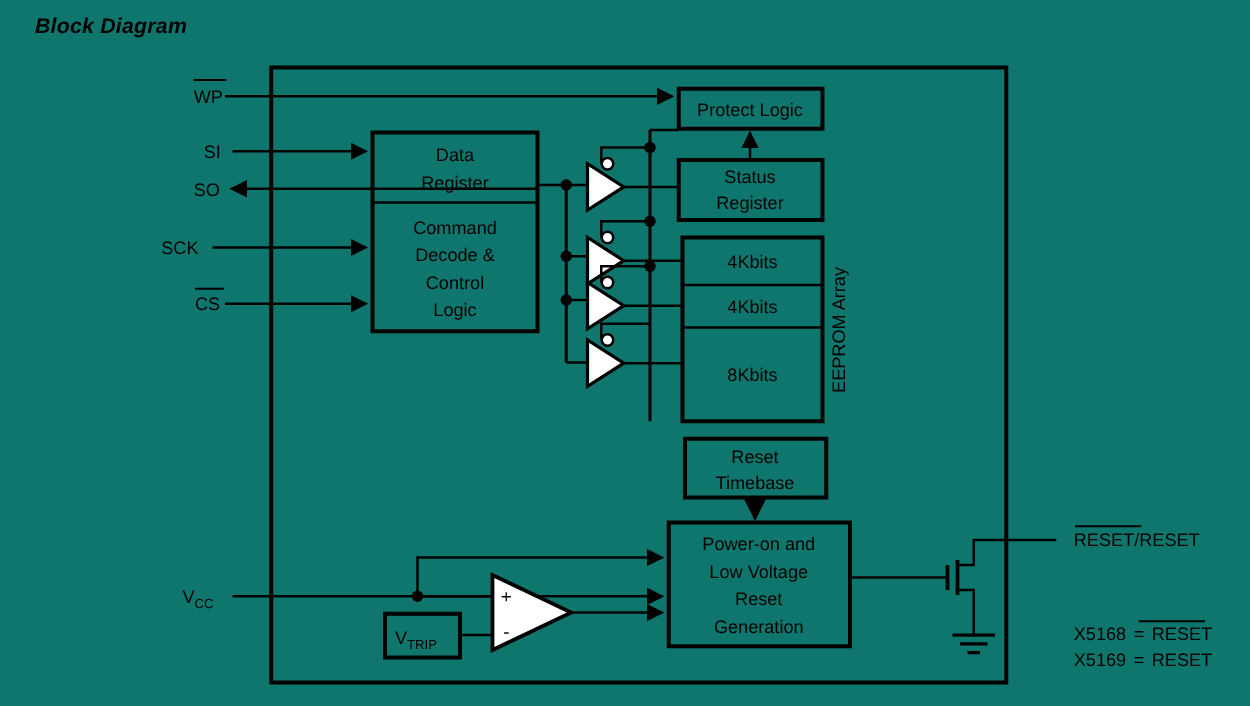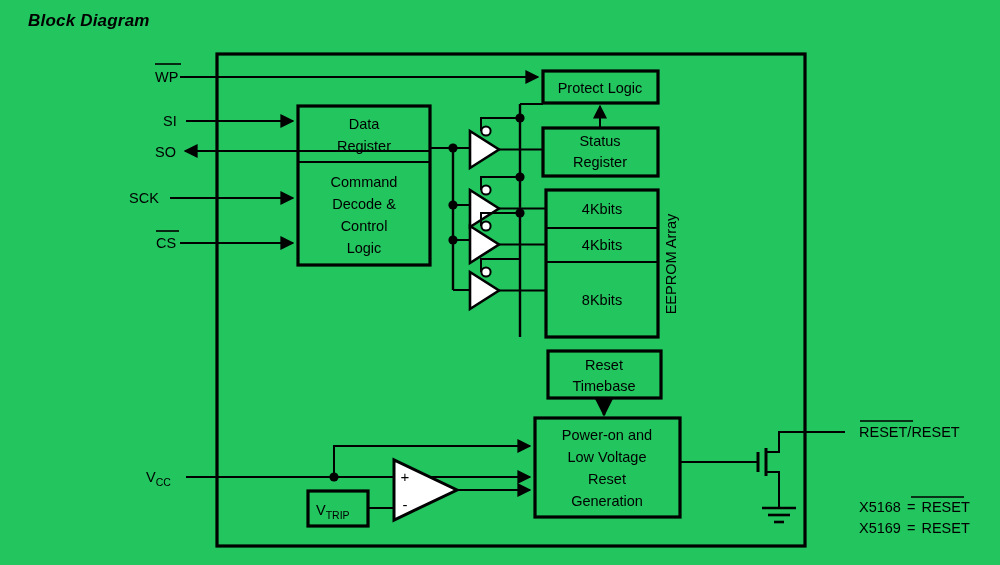--- a/index.html
+++ b/index.html
@@ -4,21 +4,21 @@
 <style>
   html, body {
     margin: 0;
     padding: 0;
     background: #ffffff;
   }
   #page {
     position: relative;
     width: 1000px;
     height: 565px;
-    background: #22c55e;
+    background: #0f766e;
     font-family: "Liberation Sans", sans-serif;
     overflow: hidden;
     text-align: center;
   }
   #title {
     position: absolute;
     left: 28px;
     top: 11px;
     font-size: 17px;
     font-weight: bold;

